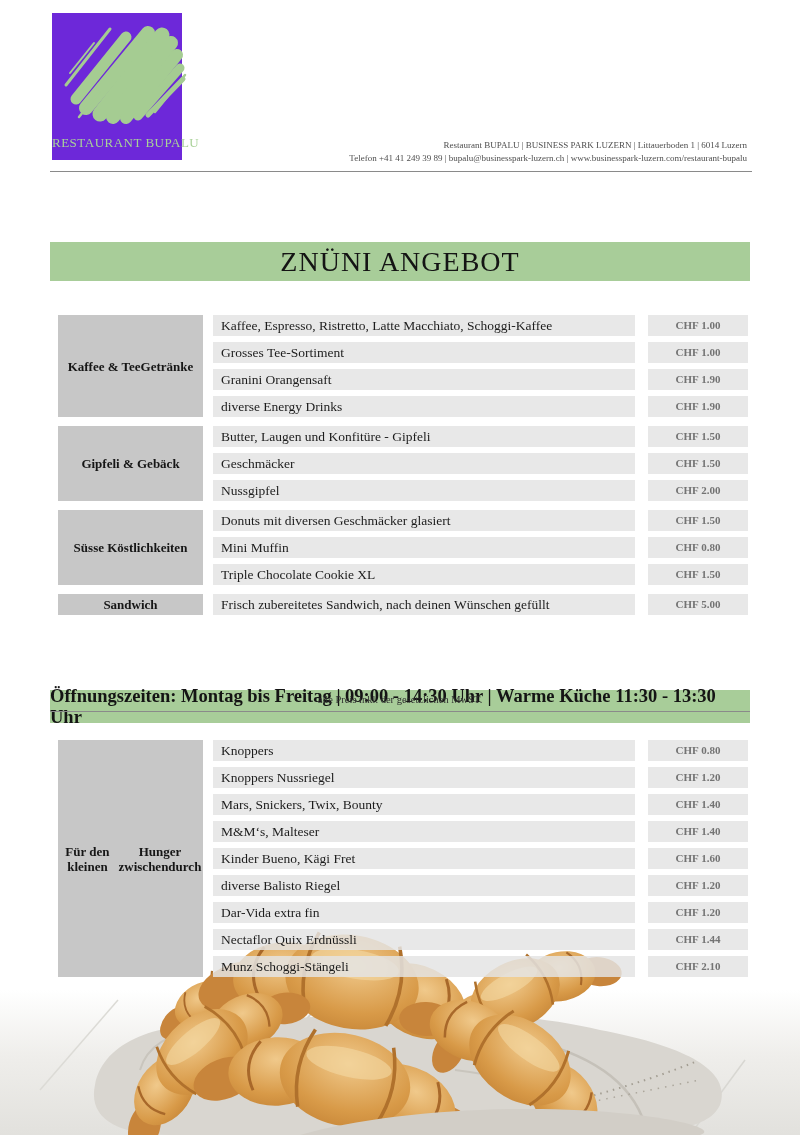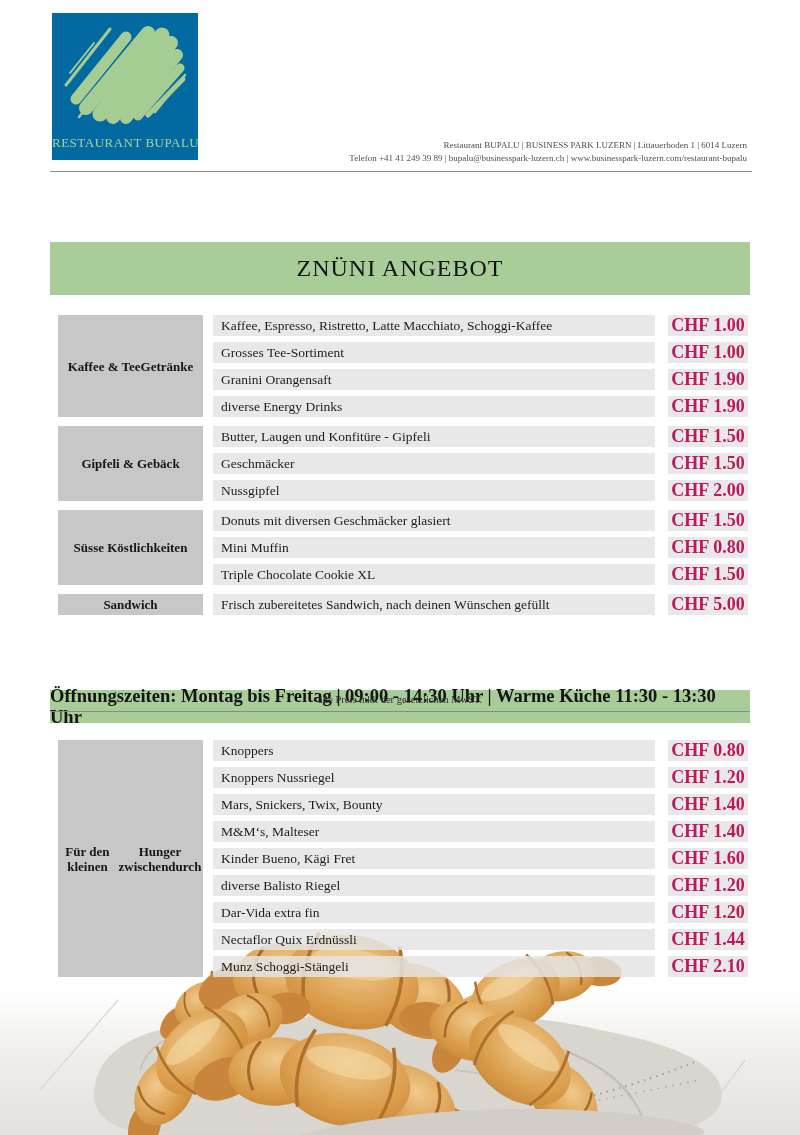--- a/index.html
+++ b/index.html
@@ -1,55 +1,55 @@
 <!DOCTYPE html>
 <html><head>
 <meta charset="utf-8">
 <style>
   * { margin:0; padding:0; box-sizing:border-box; }
   body { background:#fff; font-family:"Liberation Serif", serif; }
   .page { position:relative; width:800px; height:1135px; background:#ffffff; overflow:hidden; margin:0 auto; }
 
   
-  .logo { position:absolute; left:52px; top:13px; width:146px; height:147px; background:#0369a1; }
+  .logo { position:absolute; left:52px; top:13px; width:130px; height:147px; background:#6d28d9; }
   .logo svg { display:block; }
   .logo-brand { position:absolute; left:0; bottom:9px; width:100%; text-align:center;
     color:#a9d198; font-size:13px; letter-spacing:0.5px; white-space:nowrap; }
 
   
   .contact { position:absolute; right:53px; top:139px; text-align:right;
     font-size:9px; line-height:13px; color:#4e4e4e; }
 
   .hr { position:absolute; left:50px; width:702px; border-top:1.6px solid #8a8a8a; }
   .hr1 { top:171px; }
   .hr2 { top:711px; width:700px; }
 
   
   .banner { position:absolute; left:50px; width:700px; background:#a8cd99; color:#141414;
     display:flex; align-items:center; justify-content:center; }
-  .title-banner { top:242px; height:53px; font-size:24px; letter-spacing:1px; }
+  .title-banner { top:242px; height:39px; font-size:28px; letter-spacing:1px; }
   .hours-banner { top:690px; height:33px; font-size:18.5px; font-weight:bold; }
 
   .tax-note { position:absolute; top:694px; left:0; width:800px; text-align:center;
     font-size:10.5px; color:#2f2f2f; }
 
   
   .menu { position:absolute; left:58px; width:690px; z-index:2; }
   #menu-top { top:315px; }
   #menu-bottom { top:740px; }
   .section { display:flex; margin-bottom:9px; }
   .category { width:145px; margin-right:10px; background:#c7c7c7; color:#161616;
     display:flex; flex-direction:row; justify-content:center; align-items:center;
     text-align:center; font-size:13px; font-weight:bold; line-height:15px; }
   .rows { flex:1; display:flex; flex-direction:column; gap:6px; }
   .row { display:flex; height:21px; }
   .item-name { flex:1; margin-right:13px; background:rgba(227,227,227,0.84);
     font-size:13.5px; line-height:21px; padding-left:8px; color:#1c1c1c; white-space:nowrap; overflow:hidden; }
-  .item-price { width:80px; background:rgba(227,227,227,0.84); text-align:center;
-    font-size:18px; font-weight:bold; line-height:21px; color:#be185d; }
+  .item-price { width:100px; background:rgba(227,227,227,0.84); text-align:center;
+    font-size:11px; font-weight:bold; line-height:21px; color:#737373; }
 
   
   .photo { position:absolute; left:0; top:920px; width:800px; height:215px; z-index:1; }
 </style>
 </head>
 <body>
 
 <div class="page">
 
   <div class="logo">

